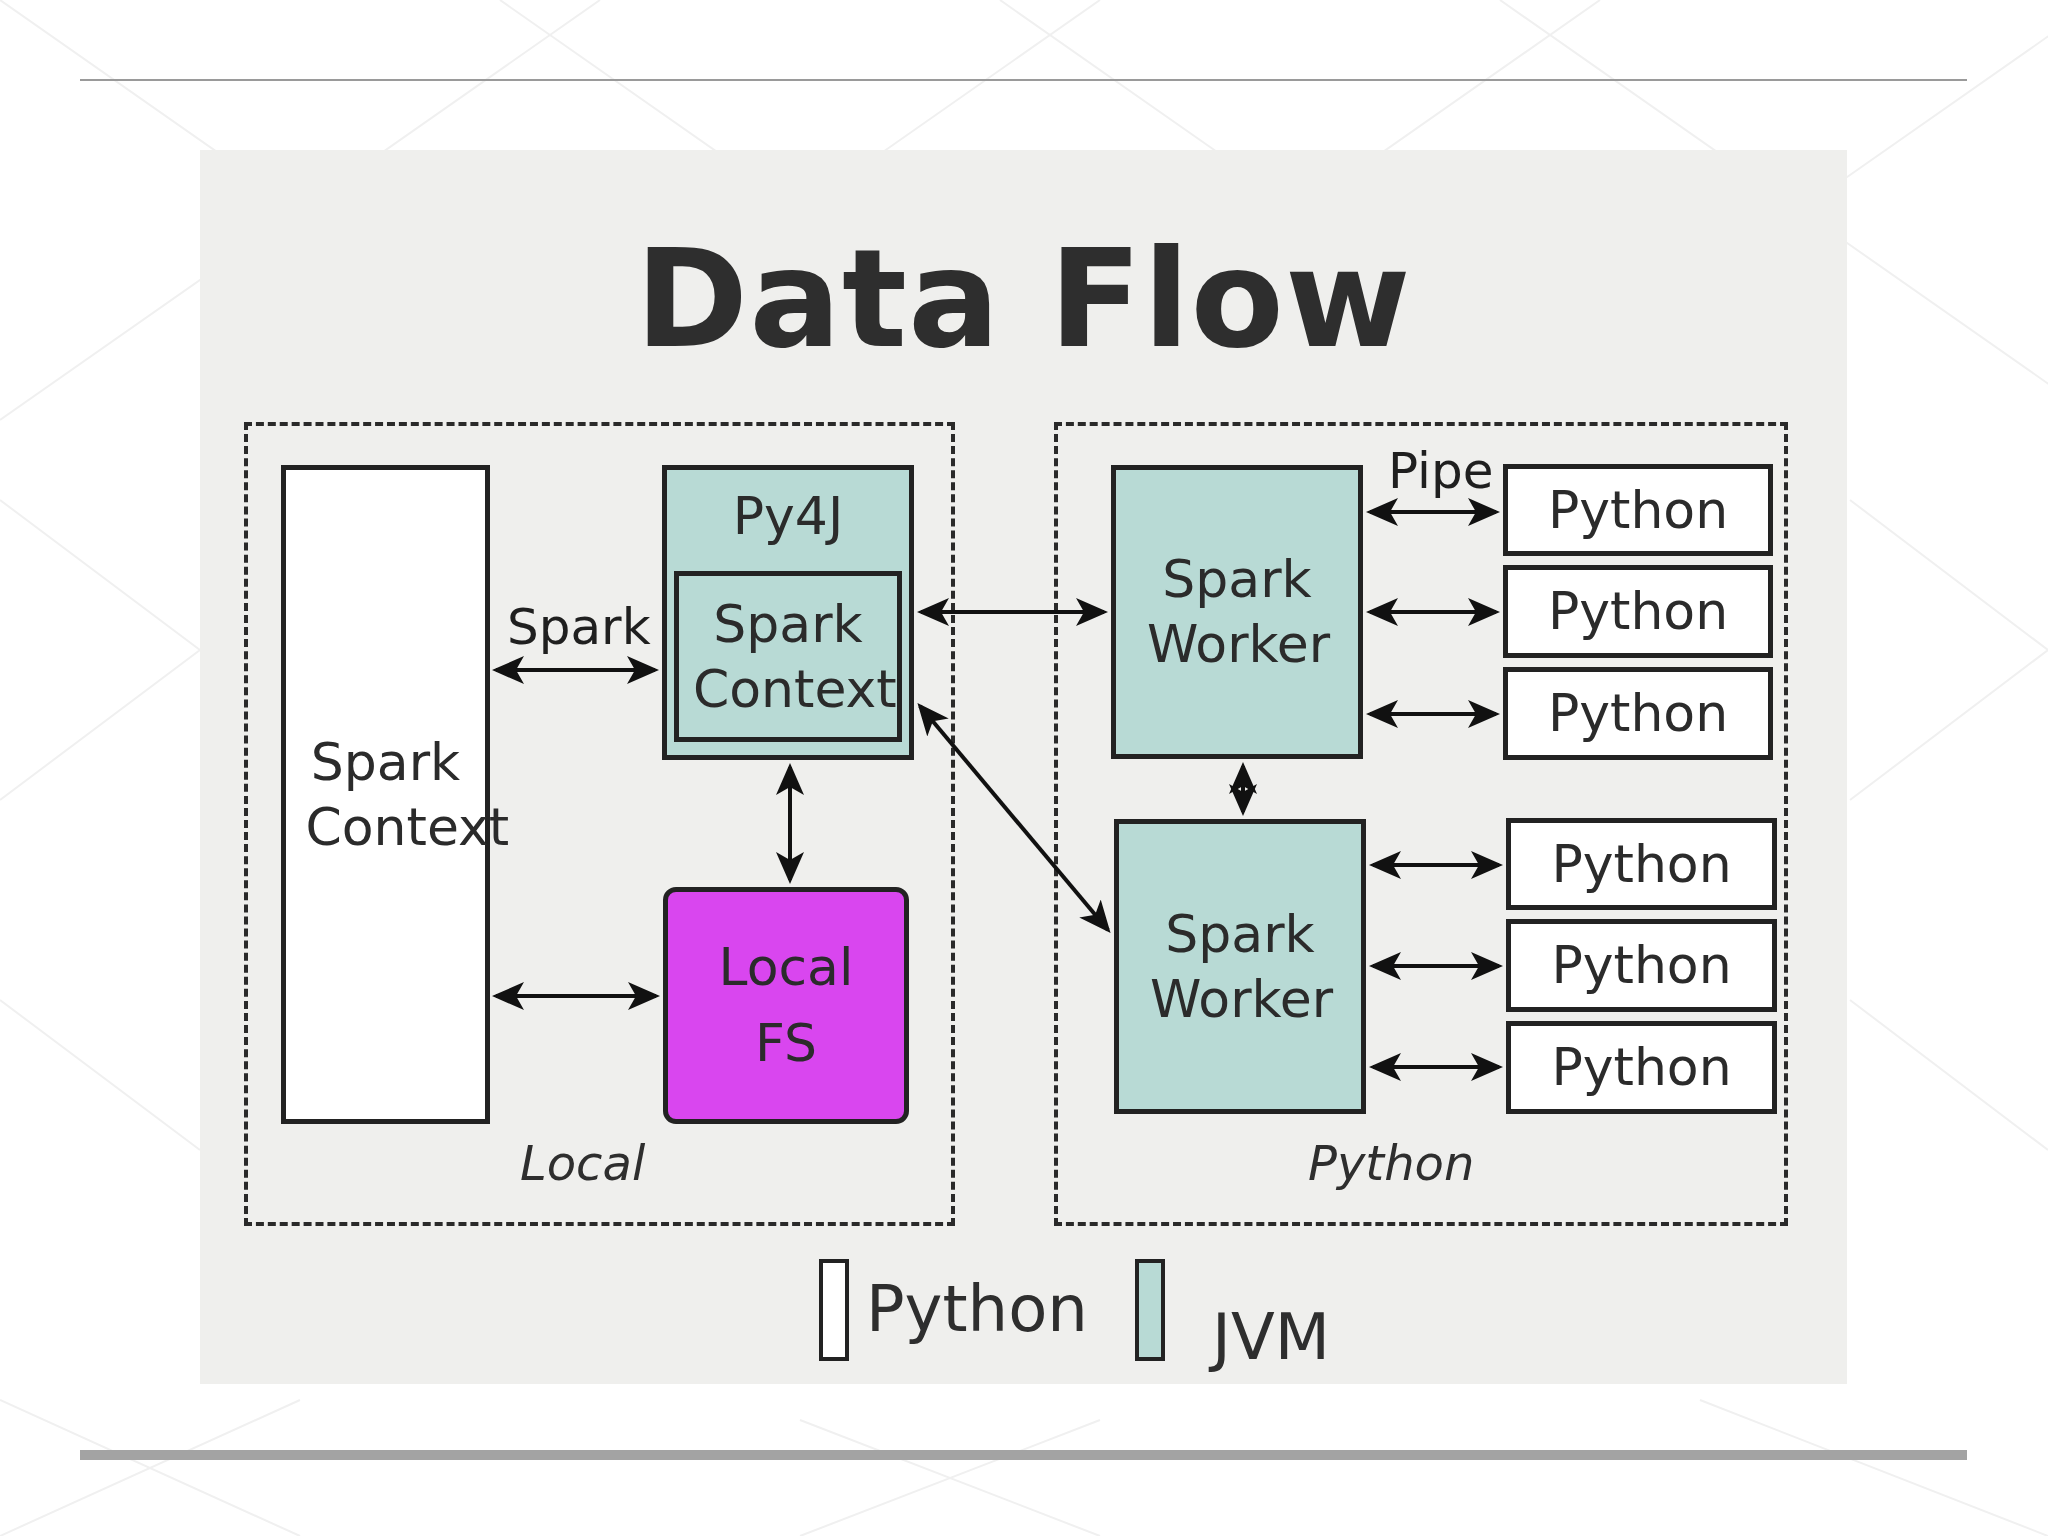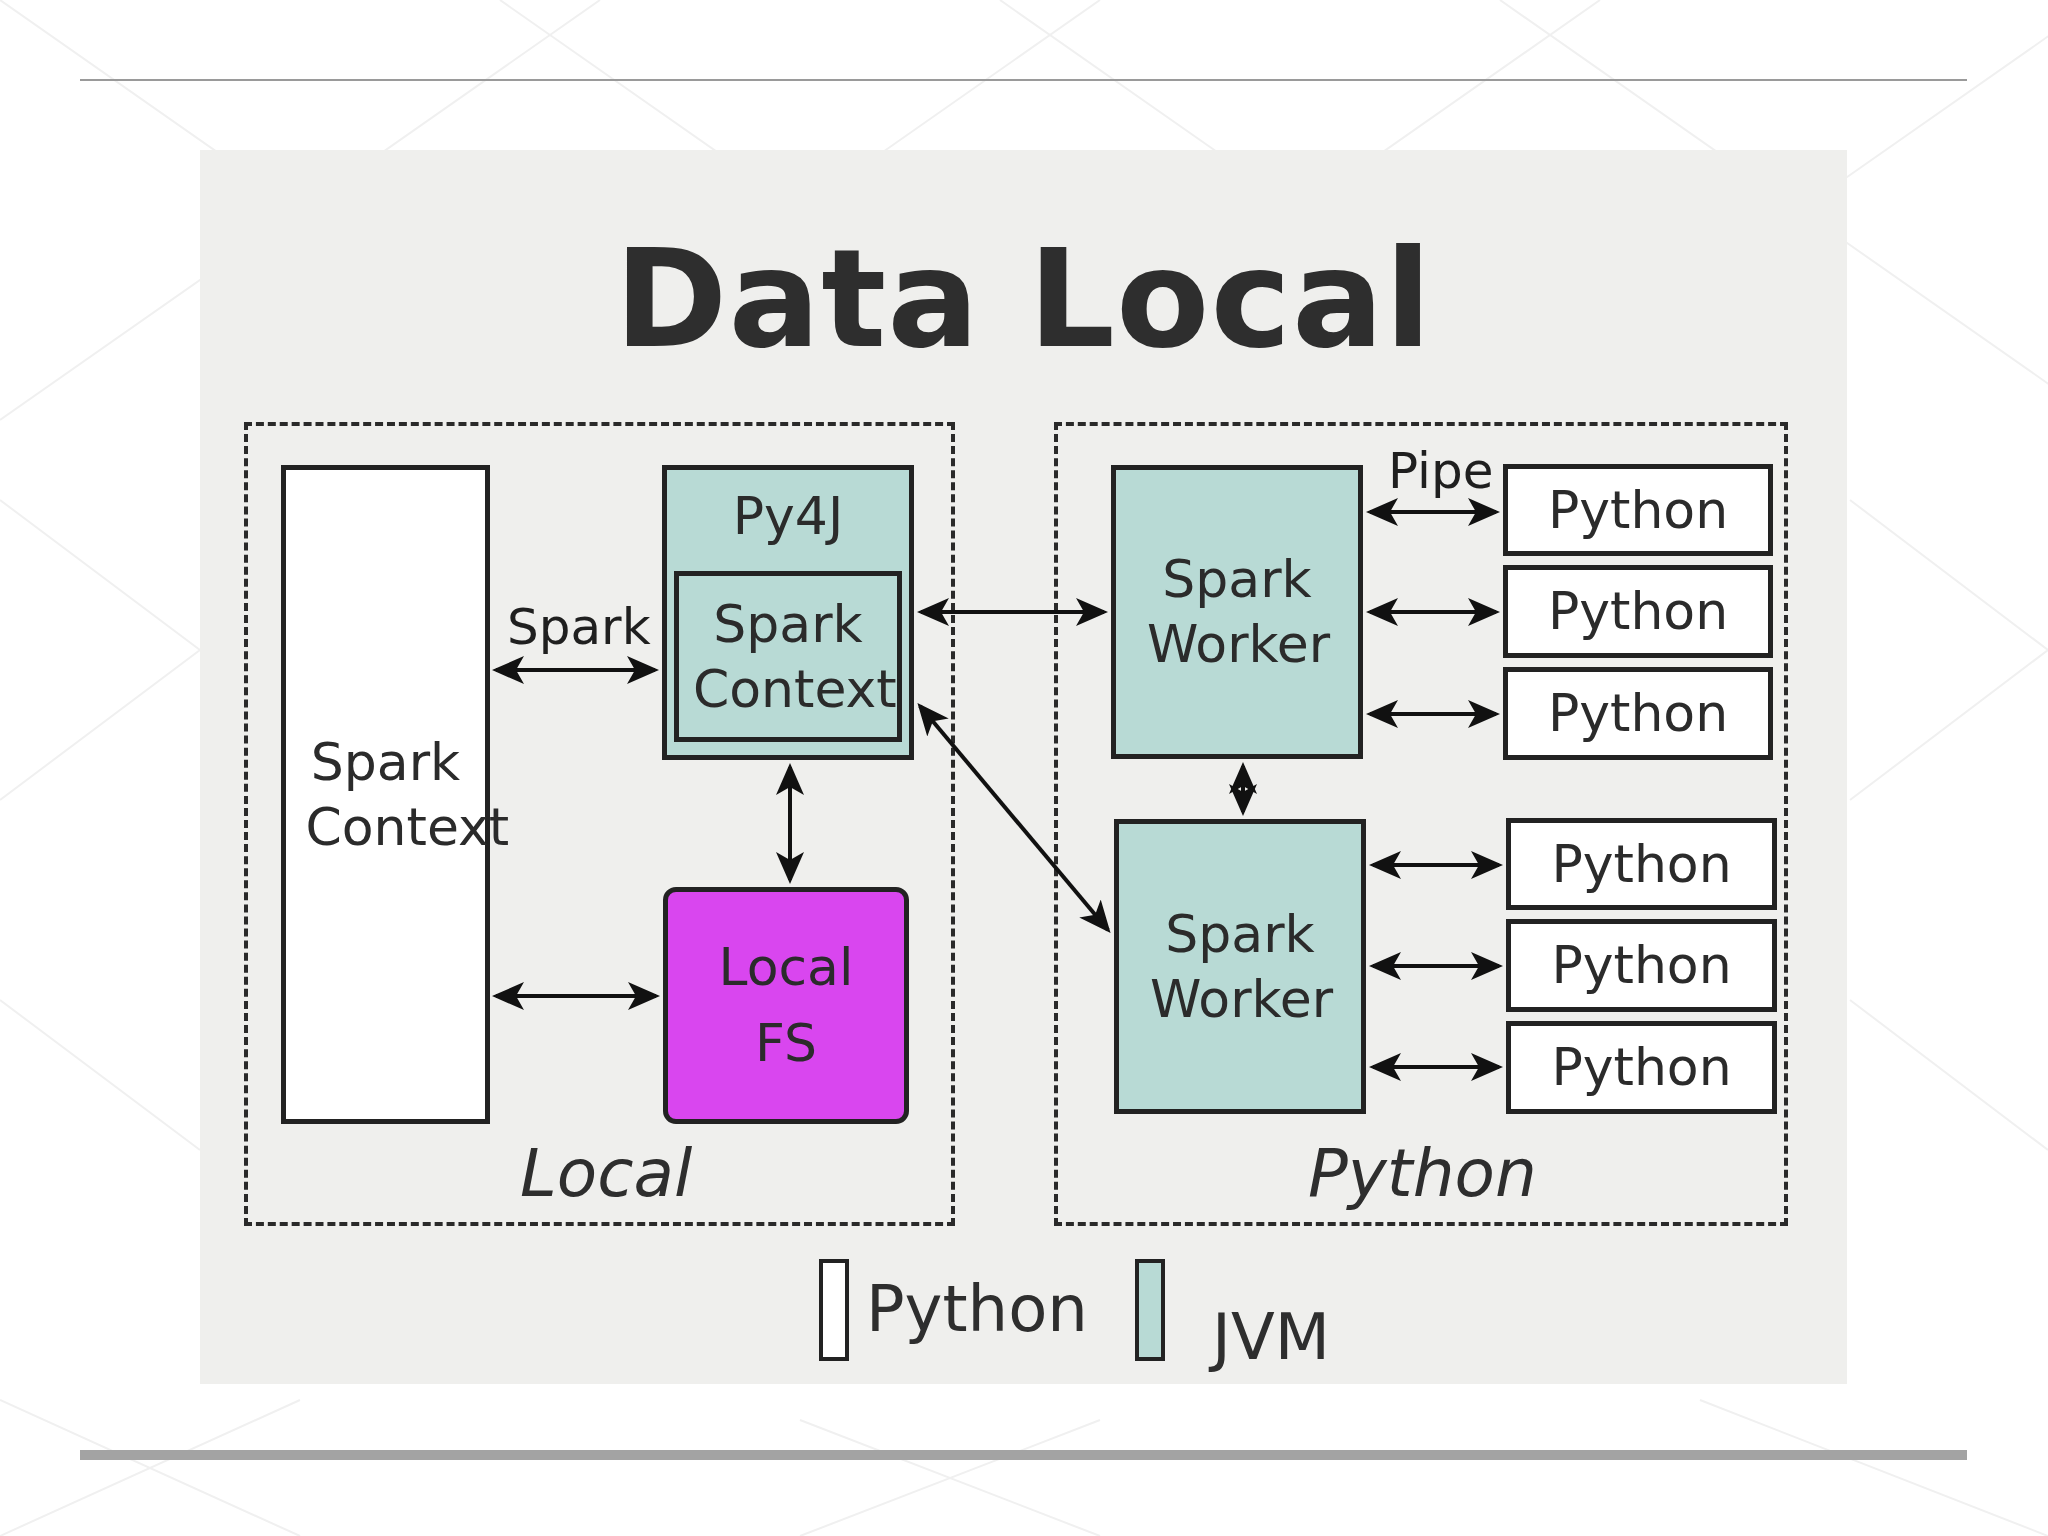--- a/index.html
+++ b/index.html
@@ -20,41 +20,41 @@
   .dashbox { position:absolute; border:4px dashed #2a2a2a; box-sizing:border-box; }
   .box {
     position:absolute; box-sizing:border-box; border:5px solid #222;
     display:flex; align-items:center; justify-content:center; text-align:center;
     color:#2b2b2b; font-size:52px; line-height:1.25;
   }
   .py { background:#ffffff; }
   .jvm { background:#b8dad5; }
   .fs { background:#dbd5d3; }
   .lbl { position:absolute; color:#1f1f1f; font-size:50px; }
-  .italic { font-style:italic; font-size:66px; color:#2e2e2e; }
+  .italic { font-style:italic; font-size:48px; color:#2e2e2e; }
   svg.arrows { position:absolute; left:0; top:0; }
   .legend-sw { position:absolute; box-sizing:border-box; border:4px solid #222; }
   .legend-txt { position:absolute; font-size:64px; color:#2e2e2e; }
 </style>
 </head>
 <body>
 
 <svg class="bgpattern" width="2048" height="1536">
   <g stroke="#f0f0f0" stroke-width="2" fill="none">
     <path d="M0 0 L600 420 M0 420 L600 0 M500 0 L1100 420 M500 420 L1100 0 M1000 0 L1600 420 M1000 420 L1600 0 M1500 0 L2100 420 M1500 420 L2100 0"></path>
     <path d="M0 1400 L300 1536 M0 1536 L300 1400 M800 1420 L1100 1536 M800 1536 L1100 1420 M1700 1400 L2048 1536"></path>
     <path d="M0 500 L200 650 M0 800 L200 650 M1850 500 L2048 650 M1850 800 L2048 650 M0 1000 L200 1150 M1850 1000 L2048 1150"></path>
   </g>
 </svg>
 
 <div class="topline"></div>
 
 <div class="panel" style="background: rgb(239, 239, 237);"></div>
 
-<div class="title">Data Local</div>
+<div class="title">Data Flow</div>
 
 <div class="dashbox" style="left:244px; top:422px; width:711px; height:804px;"></div>
 <div class="lbl italic" style="left:520px; top:1135px;">Local</div>
 
 <div class="box py" style="left: 281px; top: 465px; width: 209px; height: 659px; background: rgb(255, 255, 255);">
   <span style="width:160px;">Spark Context</span>
 </div>
 
 <div class="box jvm" style="left: 662px; top: 465px; width: 252px; height: 295px; align-items: flex-start; background: rgb(184, 218, 213);">
   <span style="margin-top:14px;">Py4J</span>

